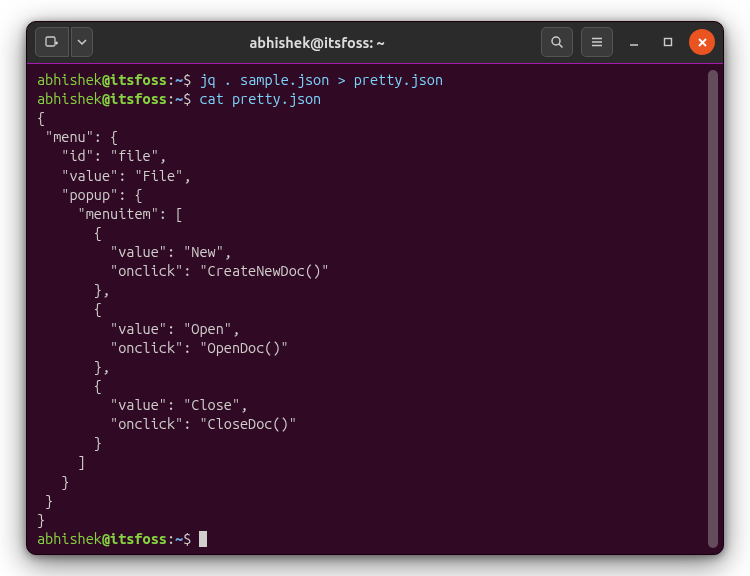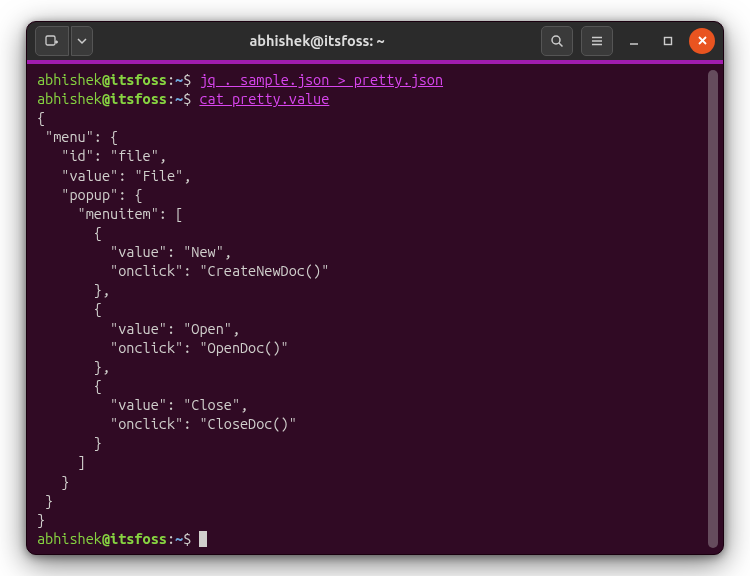--- a/index.html
+++ b/index.html
@@ -23,21 +23,21 @@
     flex-direction: column;
     border: 1px solid #1a000f;
   }
   .titlebar {
     height: 42px;
     background: #2b2b2b;
     display: flex;
     align-items: center;
     padding: 0 8px;
     gap: 6px;
-    border-bottom: 4px solid #a21caf;
+    border-bottom: 1px solid #a21caf;
   }
   .tb-left { display: flex; align-items: center; gap: 2px; }
   .tb-btn {
     height: 30px;
     background: #3a3a3a;
     border: 1px solid #555;
     display: flex;
     align-items: center;
     justify-content: center;
     cursor: pointer;
@@ -93,21 +93,21 @@
     width: 10px;
     background: rgba(200,200,200,0.35);
     border-radius: 5px;
     margin: 0 3px;
     align-self: stretch;
   }
   .user { color: #87d441; font-weight: normal; }
   .host { color: #87d441; font-weight: bold; }
   .path { color: #6fa8dc; font-weight: bold; }
   .prompt-sym { color: #d0cfcc; }
-  .cmd { color: #d946ef; text-decoration: underline; }
+  .cmd { color: #7dd3fc; }
   .cursor-block {
     display: inline-block;
     width: 8px;
     height: 16px;
     background: #d0cfcc;
     vertical-align: text-bottom;
   }
   svg { display: block; }
 </style>
 </head>
@@ -161,21 +161,21 @@
         <svg width="11" height="11" viewBox="0 0 11 11">
           <line x1="2" y1="2" x2="9" y2="9" stroke="#fff" stroke-width="1.8"></line>
           <line x1="9" y1="2" x2="2" y2="9" stroke="#fff" stroke-width="1.8"></line>
         </svg>
       </div>
     </div>
   </div>
 
   <div class="terminal-body">
     <div class="term-content"><span class="user">abhishek</span><span class="host">@</span><span class="host">itsfoss</span><span class="prompt-sym">:</span><span class="path">~</span><span class="prompt-sym">$</span> <span class="cmd">jq . sample.json &gt; pretty.json</span>
-<span class="user">abhishek</span><span class="host">@</span><span class="host">itsfoss</span><span class="prompt-sym">:</span><span class="path">~</span><span class="prompt-sym">$</span> <span class="cmd">cat pretty.value</span>
+<span class="user">abhishek</span><span class="host">@</span><span class="host">itsfoss</span><span class="prompt-sym">:</span><span class="path">~</span><span class="prompt-sym">$</span> <span class="cmd">cat pretty.json</span>
 <span>{
  "menu": {
    "id": "file",
    "value": "File",
    "popup": {
      "menuitem": [
        {
          "value": "New",
          "onclick": "CreateNewDoc()"
        },

